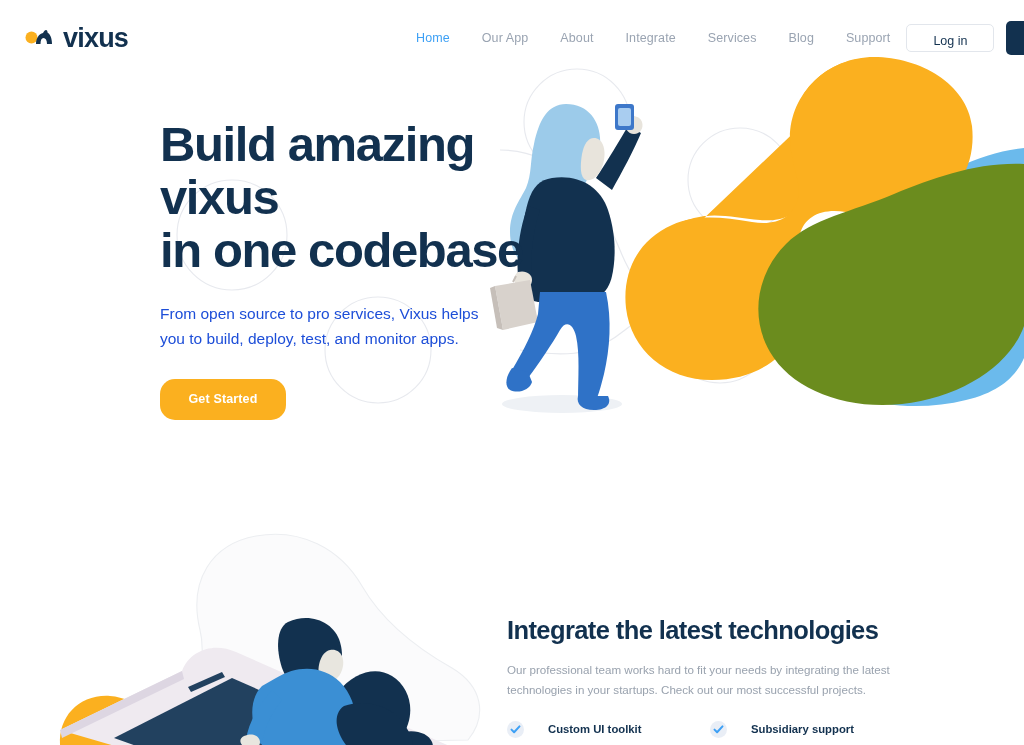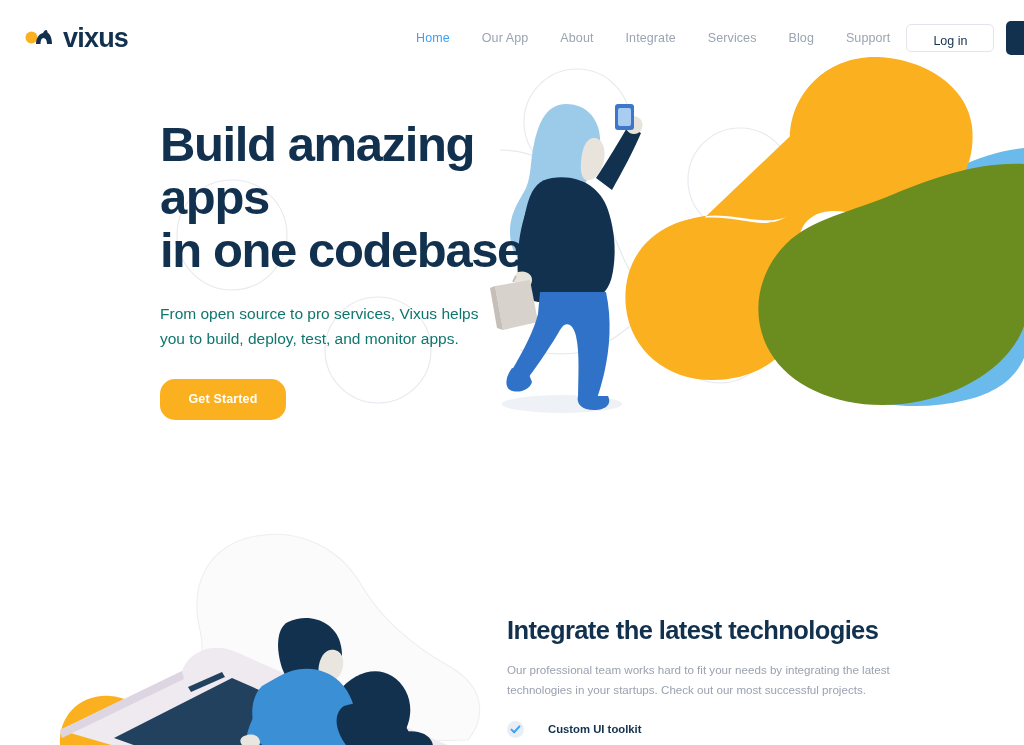--- a/index.html
+++ b/index.html
@@ -117,21 +117,21 @@
     line-height: 1.08;
     font-weight: 700;
     letter-spacing: -1.4px;
     color: #12314f;
     white-space: pre-line;
   }
   .hero-sub {
     margin: 24px 0 0 0;
     font-size: 15.5px;
     line-height: 1.62;
-    color: #0f766e;
+    color: #1d4ed8;
     font-weight: 400;
     white-space: pre-line;
     max-width: 330px;
   }
   .btn-cta {
     margin-top: 28px;
     background: #fbb01f;
     color: #ffffff;
     font-size: 12.5px;
     font-weight: 700;
@@ -310,21 +310,21 @@
     </nav>
 
     <div class="header-actions">
       <button class="btn btn-login">Log in</button>
       <button class="btn btn-trial">Try for free</button>
     </div>
   </header>
 
   <section class="hero">
     <div class="hero-copy">
-      <h1 class="hero-title">Build amazing apps
+      <h1 class="hero-title">Build amazing vixus
 in one codebase</h1>
       <p class="hero-sub">From open source to pro services, Vixus helps you to build, deploy, test, and monitor apps.</p>
       <button class="btn btn-cta">Get Started</button>
     </div>
   </section>
 
   <section class="feature">
 
     <svg class="feature-art" viewBox="0 0 520 245" xmlns="http://www.w3.org/2000/svg">
       <defs>
@@ -377,17 +377,25 @@
 
       <ul class="feature-list">
         <li class="feature-item">
           <span class="check-badge">
             <svg width="11" height="11" viewBox="0 0 11 11" xmlns="http://www.w3.org/2000/svg">
               <path d="M1.5 5.6 L4.1 8.2 L9.5 2.4" fill="none" stroke="#3DA0F5" stroke-width="2" stroke-linecap="round" stroke-linejoin="round"></path>
             </svg>
           </span>
           <span>Custom UI toolkit</span>
         </li>
+        <li class="feature-item">
+          <span class="check-badge">
+            <svg width="11" height="11" viewBox="0 0 11 11" xmlns="http://www.w3.org/2000/svg">
+              <path d="M1.5 5.6 L4.1 8.2 L9.5 2.4" fill="none" stroke="#3DA0F5" stroke-width="2" stroke-linecap="round" stroke-linejoin="round"></path>
+            </svg>
+          </span>
+          <span>Subsidiary support</span>
+        </li>
       </ul>
     </div>
   </section>
 
 </div>
 
 </body></html>

